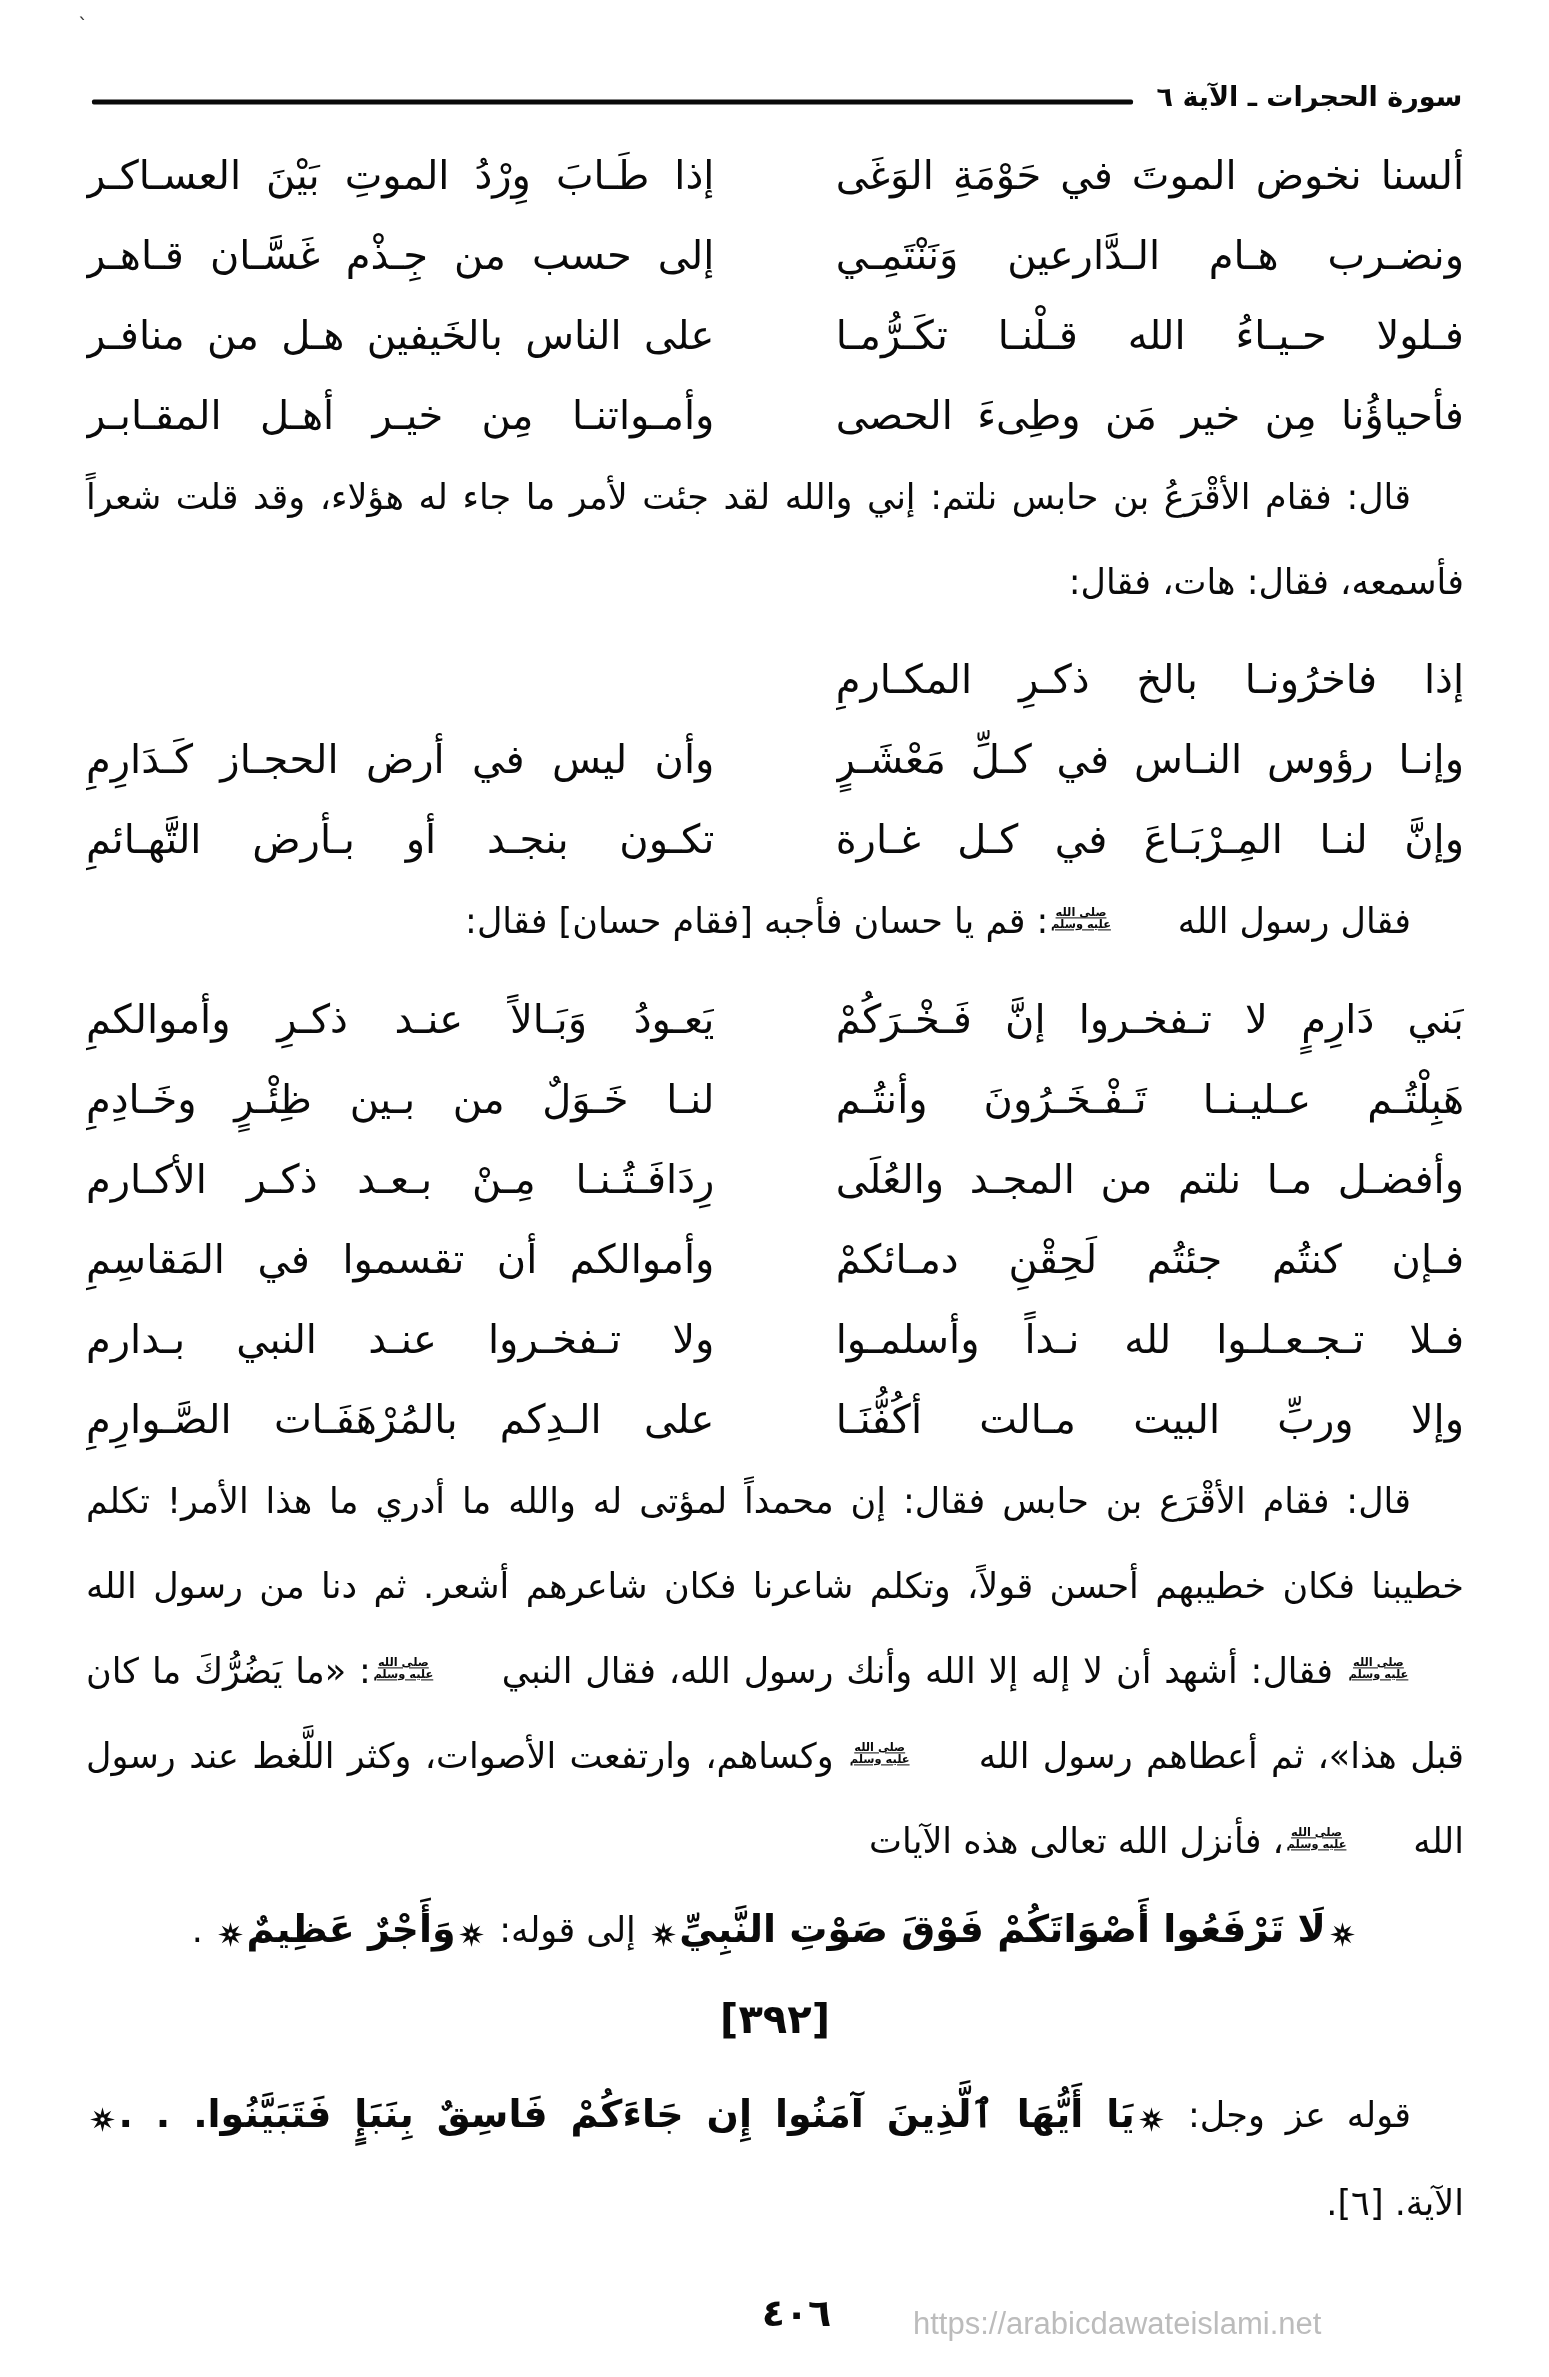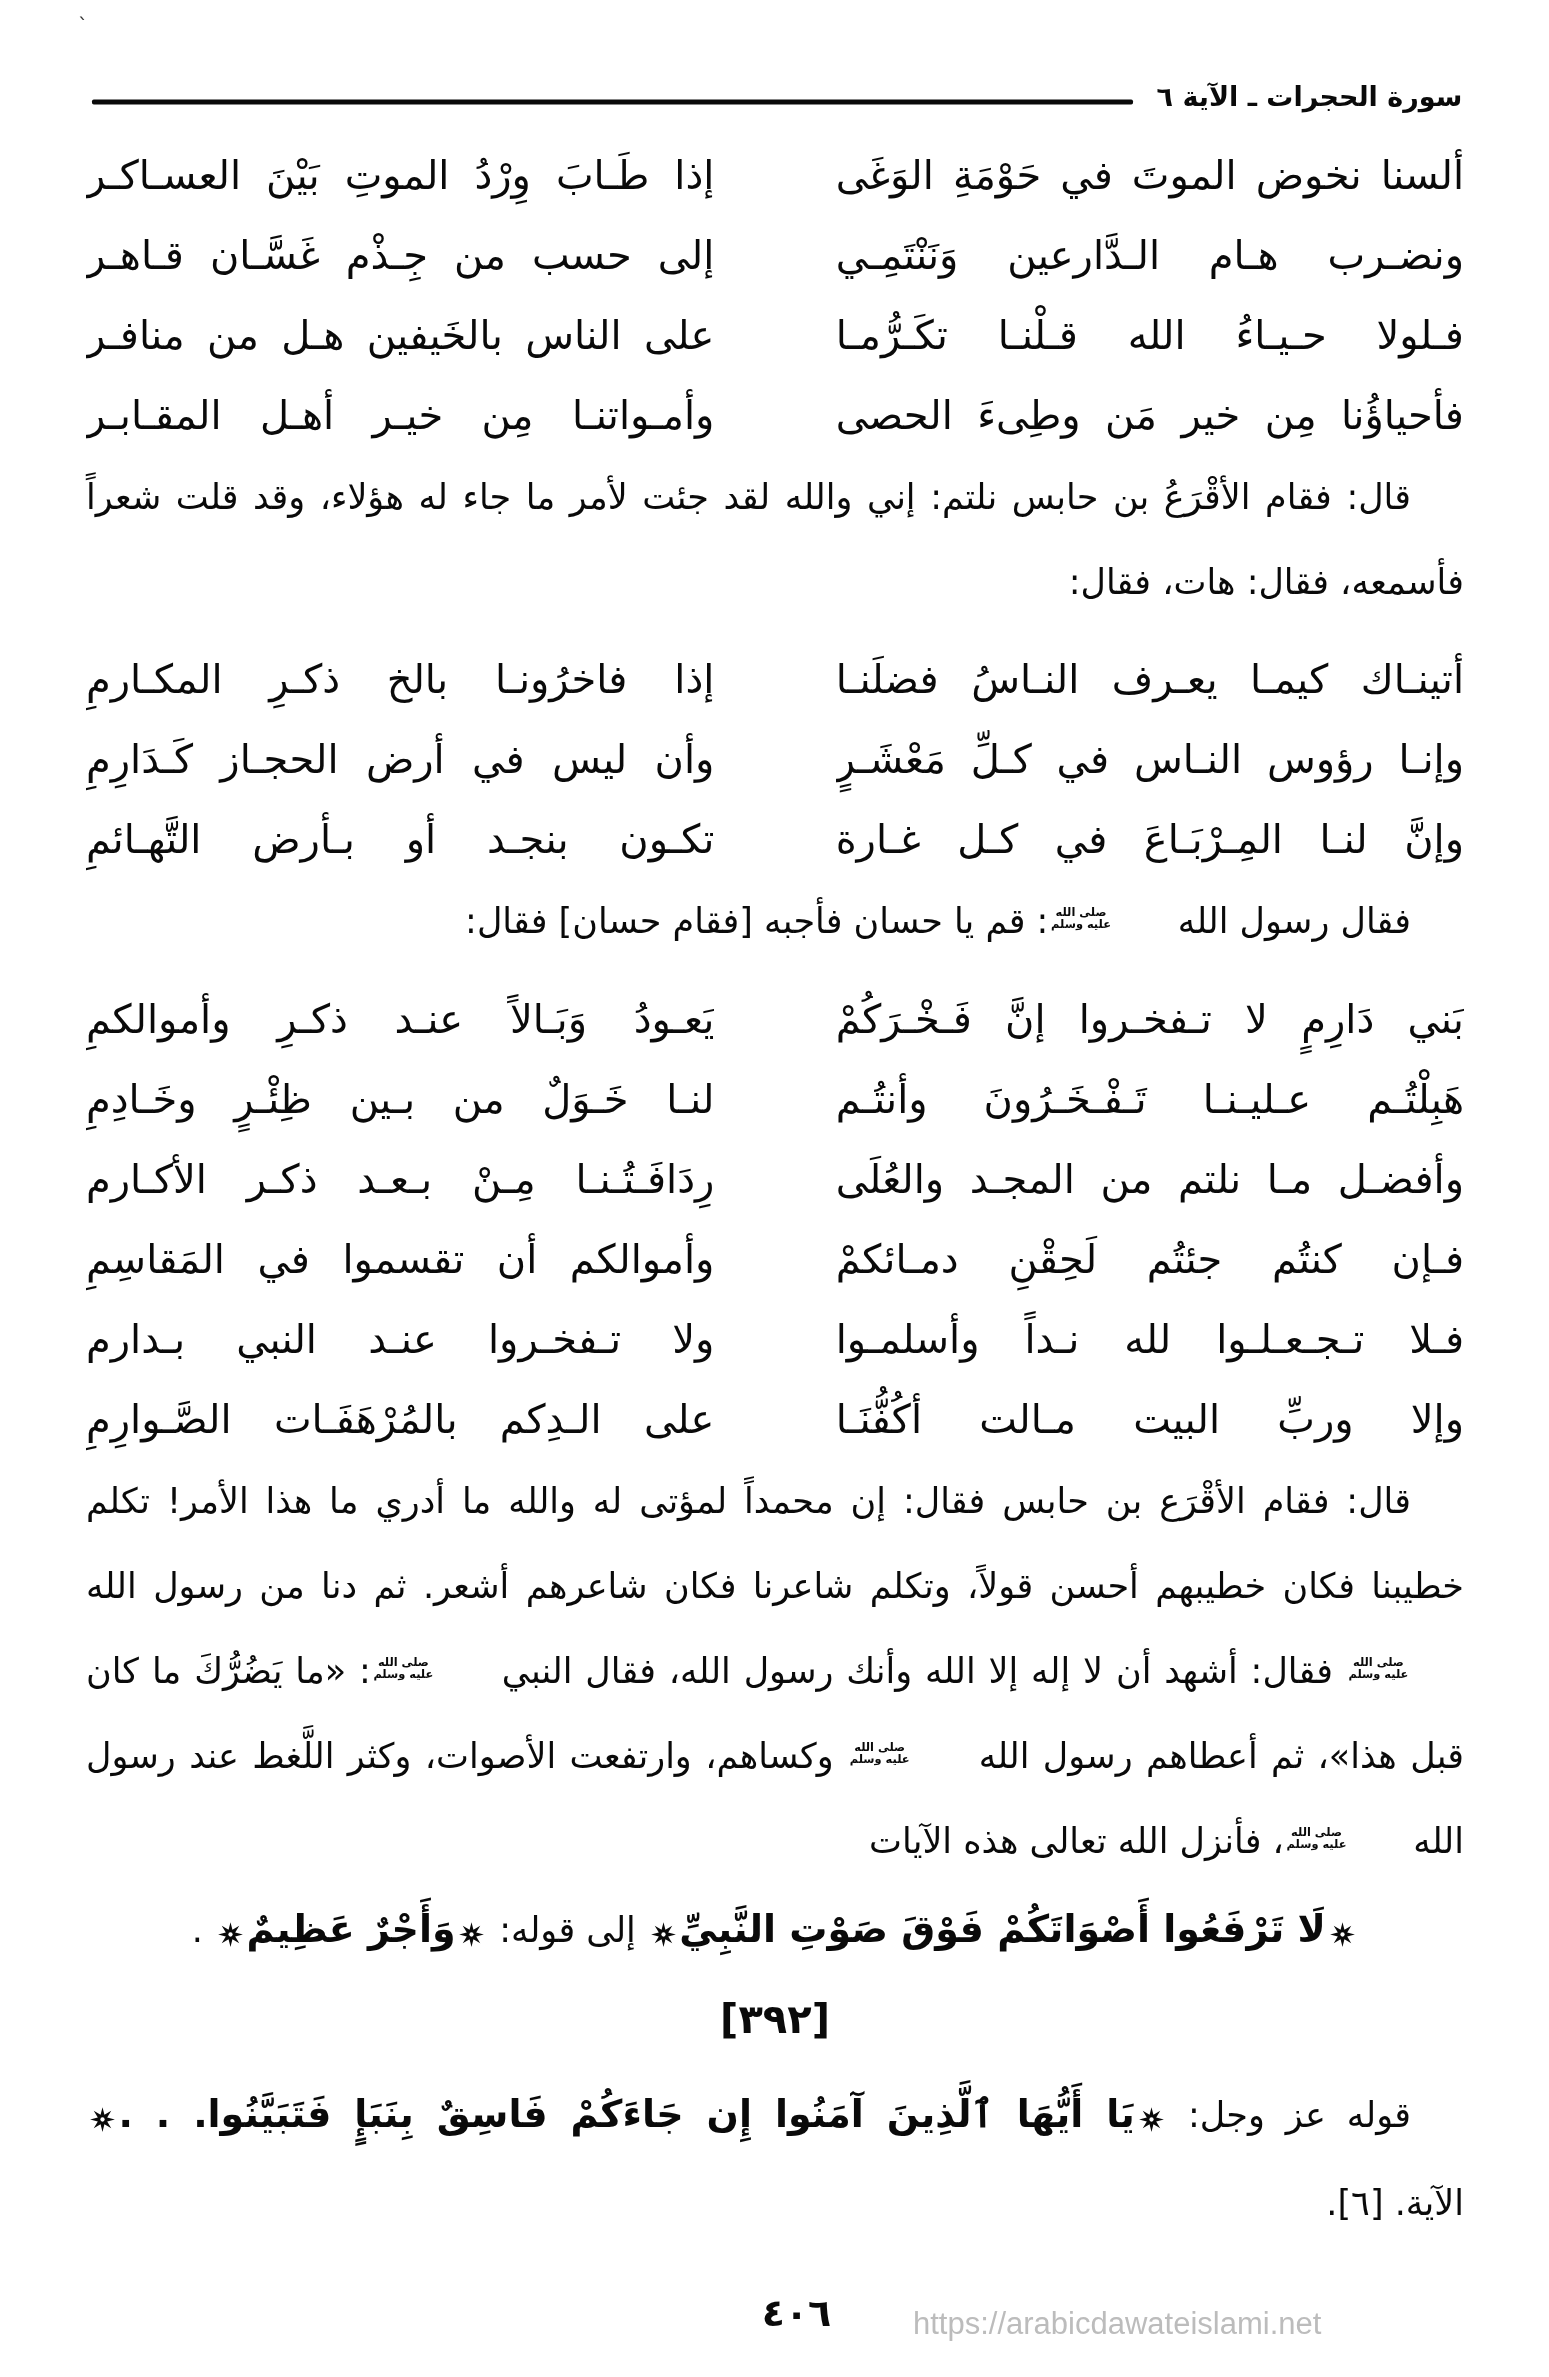--- a/index.html
+++ b/index.html
@@ -28,21 +28,21 @@
   .quran{font-weight:bold;font-size:38px;}
   .quote-line{text-align:center;font-size:35px;line-height:91px;direction:rtl;}
   .section{text-align:center;font-size:40px;font-weight:bold;line-height:80px;margin-top:3.6px;letter-spacing:3.6px;}
   .prose4{margin-top:12.7px !important;font-size:35px;line-height:91px;text-align:justify;text-align-last:justify;}
   .ayah-ref{font-size:35px;line-height:91px;text-align:right;direction:rtl;}
   
   .pbuh{
     display:inline-block;vertical-align:middle;text-align:center;
     font-size:11.4px;line-height:1.05;font-weight:bold;margin:0 2.7px;transform:translateY(-3.6px);
   }
-  .pbuh i{display:block;font-style:normal;}
+  .pbuh i{display:block;font-style:normal;text-decoration:underline;}
   
   .rosette{display:inline-block;vertical-align:-6.4px;margin:0 2.7px;}
   .rosette svg{display:block;}
   
   .pageno{position:absolute;bottom:42px;left:753px;width:87px;text-align:center;font-size:38px;font-weight:bold;direction:rtl;margin-top:44px;}
   .watermark{
     position:absolute;bottom:35px;left:913px;width:509px;font-size:31px;color:#bcbcbc;
     font-family:"Liberation Sans","DejaVu Sans",sans-serif;direction:ltr;text-align:left;white-space:nowrap;
   }
 </style>
@@ -74,21 +74,20 @@
       <div class="couplet">
         <span class="hemistich">فأحياؤُنا مِن خير مَن وطِىءَ الحصى</span>
         <span class="hemistich">وأمـواتنـا مِن خيـر أهـل المقـابـر</span>
       </div>
     </div>
 
   <p class="prose indent prose-gap">قال: فقام الأقْرَعُ بن حابس نلتم: إني والله لقد جئت لأمر ما جاء له هؤلاء، وقد قلت شعراً فأسمعه، فقال: هات، فقال:</p>
 
   <div class="poem">
       <div class="couplet">
-        <span class="hemistich">أتينـاك كيمـا يعـرف النـاسُ فضلَنـا</span>
         <span class="hemistich">إذا فاخرُونـا بالخ ذكـرِ المكـارمِ</span>
       </div>
       <div class="couplet">
         <span class="hemistich">وإنـا رؤوس النـاس في كـلِّ مَعْشَـرٍ</span>
         <span class="hemistich">وأن ليس في أرض الحجـاز كَـدَارِمِ</span>
       </div>
       <div class="couplet">
         <span class="hemistich">وإنَّ لنـا المِـرْبَـاعَ في كـل غـارة</span>
         <span class="hemistich">تكـون بنجـد أو بـأرض التَّهـائمِ</span>
       </div>

